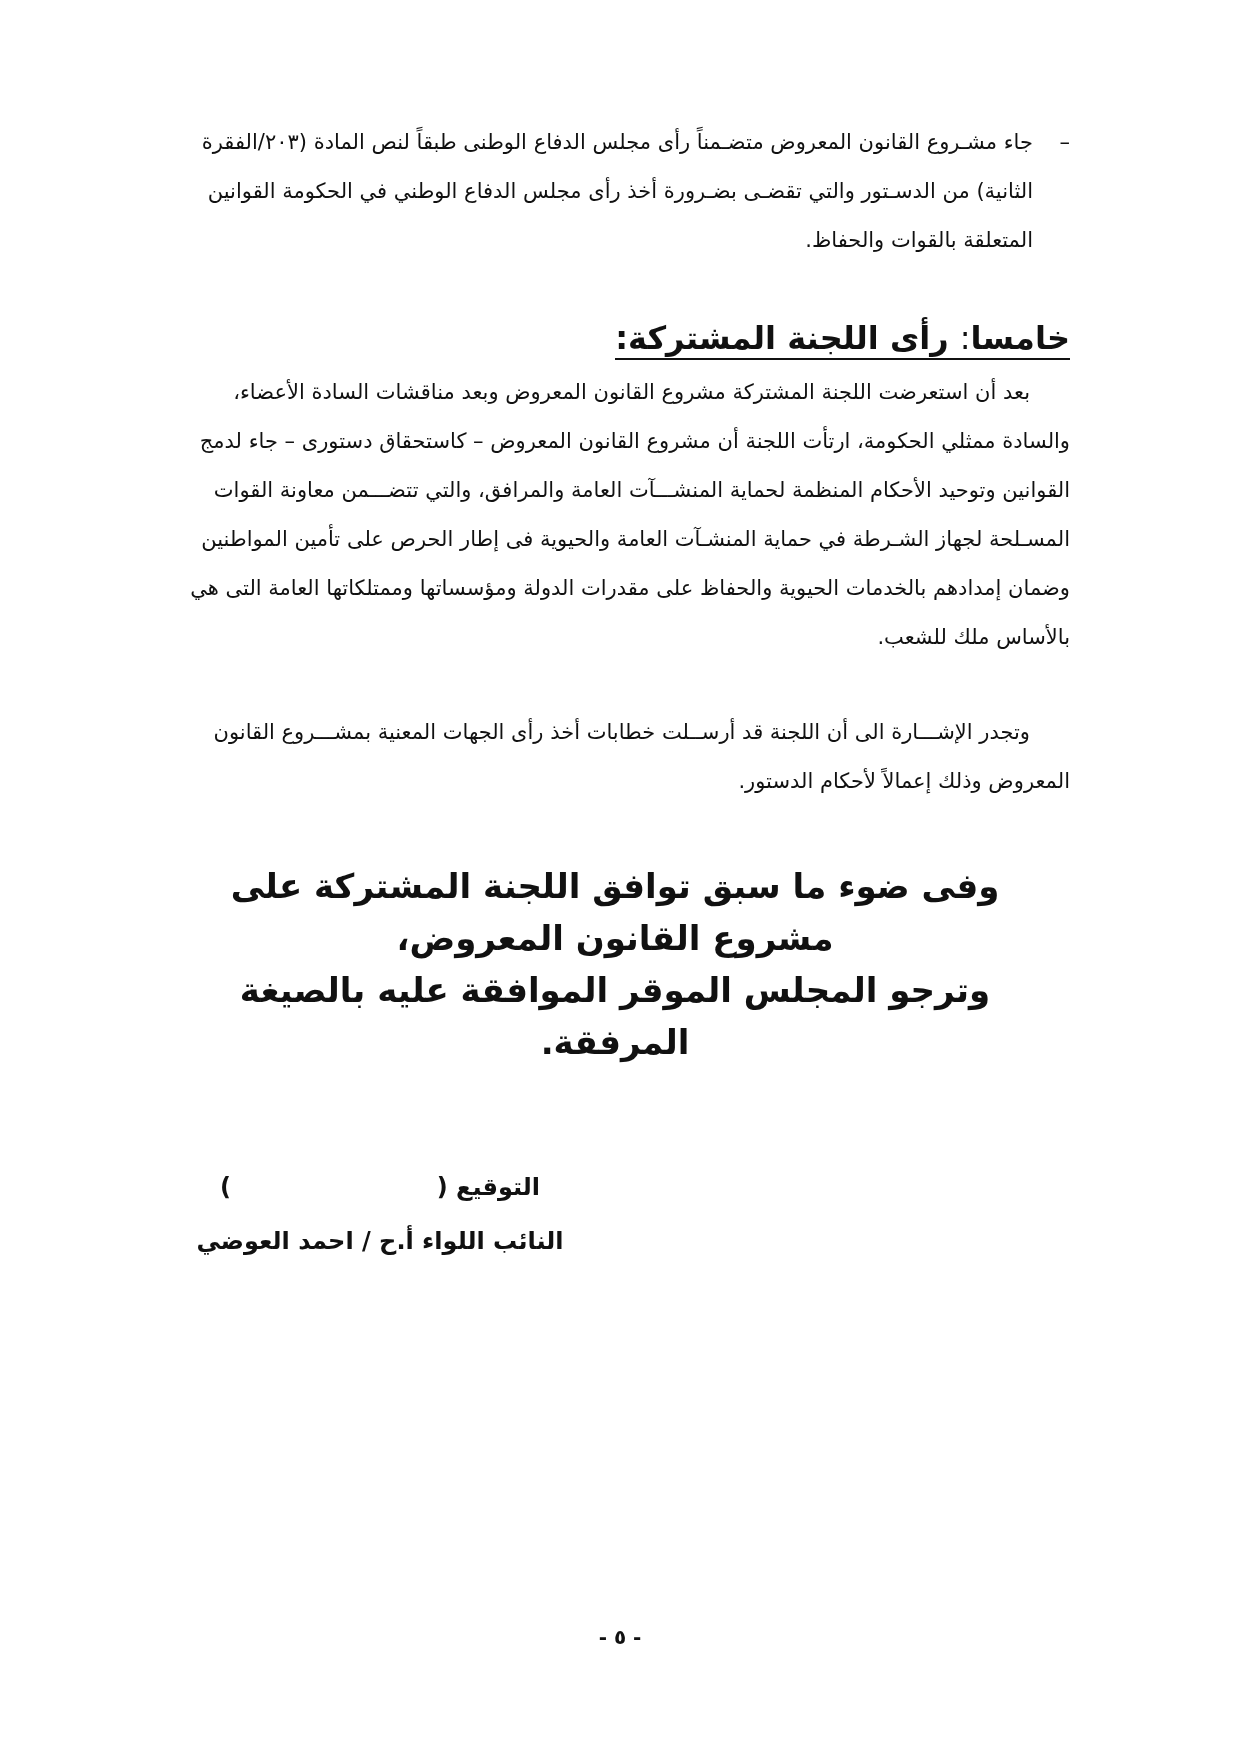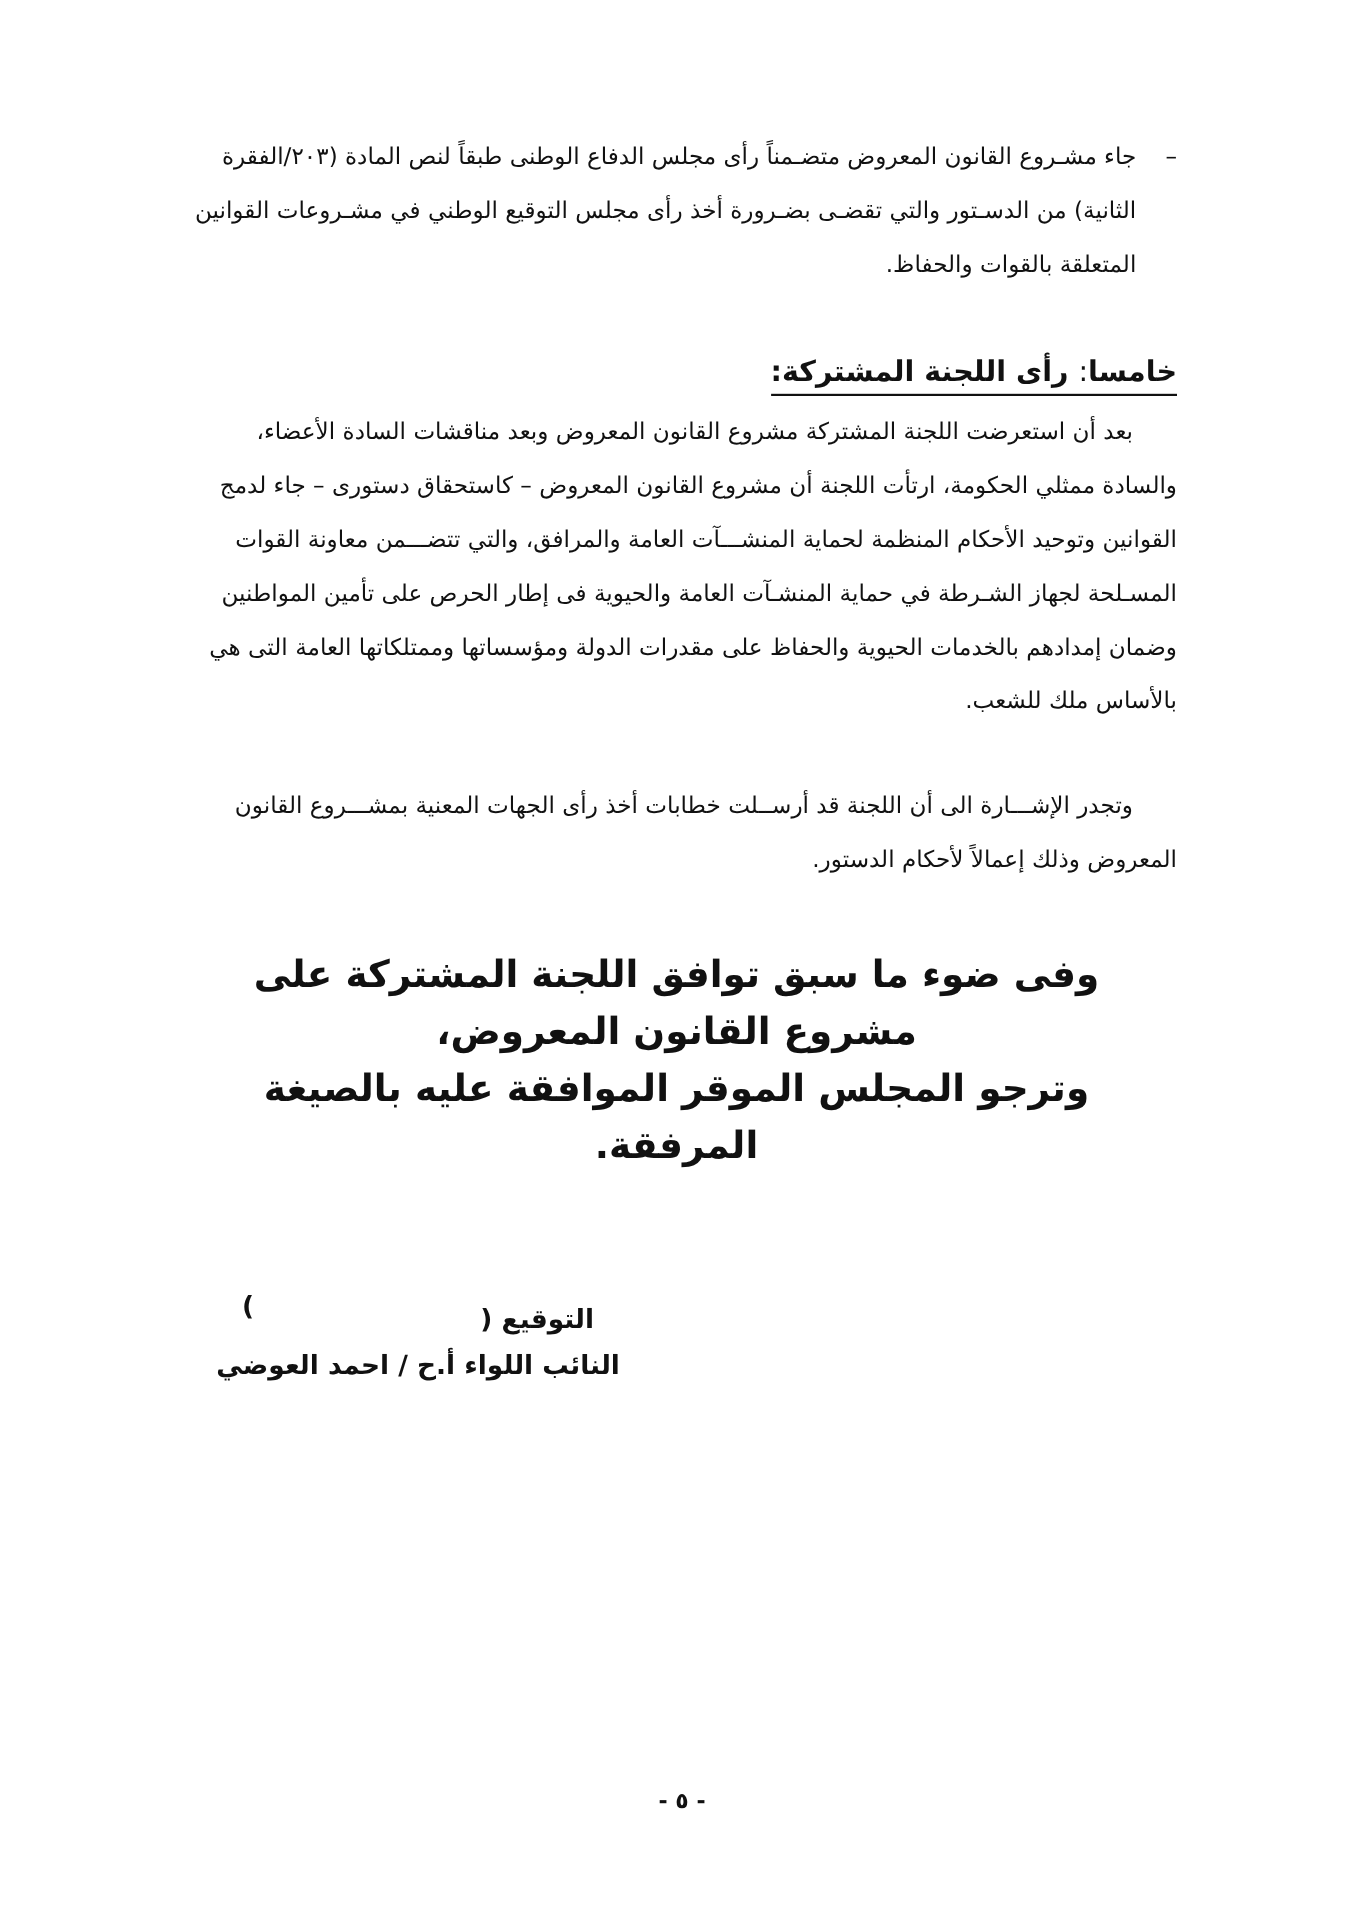--- a/index.html
+++ b/index.html
@@ -5,48 +5,48 @@
   html, body { margin: 0; padding: 0; background: #ffffff; }
   body { width: 1241px; height: 1755px; position: relative; overflow: hidden;
          font-family: "DejaVu Sans", "Liberation Sans", sans-serif; color: #111; }
   .page { position: absolute; left: 0; top: 0; width: 1241px; height: 1755px; background: #fff; }
   .rtl { direction: rtl; unicode-bidi: embed; }
   .body-text { position: absolute; left: 148px; width: 922px; font-size: 21px; line-height: 49px;
                text-align: justify; text-align-last: right; }
   .bullet-block { top: 118px; }
   .bullet-line { position: relative; padding-right: 37px; }
   .dash { position: absolute; right: 0; top: 0; font-size: 21px; }
-  .section-heading { position: absolute; top: 318px; right: 171px; font-size: 26px; font-weight: bold;
+  .section-heading { position: absolute; top: 318px; right: 171px; font-size: 32px; font-weight: bold;
                      border-bottom: 2px solid #111; padding-bottom: 0; line-height: 40px; white-space: nowrap; }
   .section-heading .heading-rest { font-weight: normal; }
   .para1 { top: 368px; }
   .para2 { top: 708px; }
   .indent { text-indent: 40px; }
   .conclusion { position: absolute; top: 860px; left: 200px; width: 830px; text-align: center;
                 font-size: 34px; font-weight: bold; line-height: 52px; }
   .signature { position: absolute; top: 1160px; left: 180px; width: 400px; text-align: center;
                font-size: 24px; font-weight: bold; line-height: 54px; }
   .sig-title-row { position: relative; height: 54px; }
-  .sig-label { position: absolute; right: 40px; top: 12px; }
+  .sig-label { position: absolute; right: 40px; top: 0; }
   .sig-close { position: absolute; left: 40px; top: 0; }
   .sig-committee { letter-spacing: 2px; }
   .page-number { position: absolute; top: 1625px; left: 560px; width: 120px; text-align: center;
                  font-size: 20px; font-weight: bold; }
 </style>
 </head>
 <body>
 
 <div class="page">
 
   <div class="body-text bullet-block rtl">
     <div class="bullet-line">
       <span class="dash">–</span>
       <div>جاء مشـروع القانون المعروض متضـمناً رأى مجلس الدفاع الوطنى طبقاً لنص المادة (٢٠٣/الفقرة</div>
     </div>
-    <div style="padding-right:37px;">الثانية) من الدسـتور والتي تقضـى بضـرورة أخذ رأى مجلس التوقيع الوطني في مشـروعات القوانين</div>
+    <div style="padding-right:37px;">الثانية) من الدسـتور والتي تقضـى بضـرورة أخذ رأى مجلس الدفاع الوطني في الحكومة القوانين</div>
     <div style="padding-right:37px; text-align:right;">المتعلقة بالقوات والحفاظ.</div>
   </div>
 
   <div class="section-heading rtl">
     <span>خامسا</span><span class="heading-rest">:</span><span> رأى اللجنة المشتركة:</span>
   </div>
 
   <div class="body-text para1 rtl">
     <div class="indent">بعد أن استعرضت اللجنة المشتركة مشروع القانون المعروض وبعد مناقشات السادة الأعضاء،</div>
     <div>والسادة ممثلي الحكومة، ارتأت اللجنة أن مشروع القانون المعروض – كاستحقاق دستورى – جاء لدمج</div>

